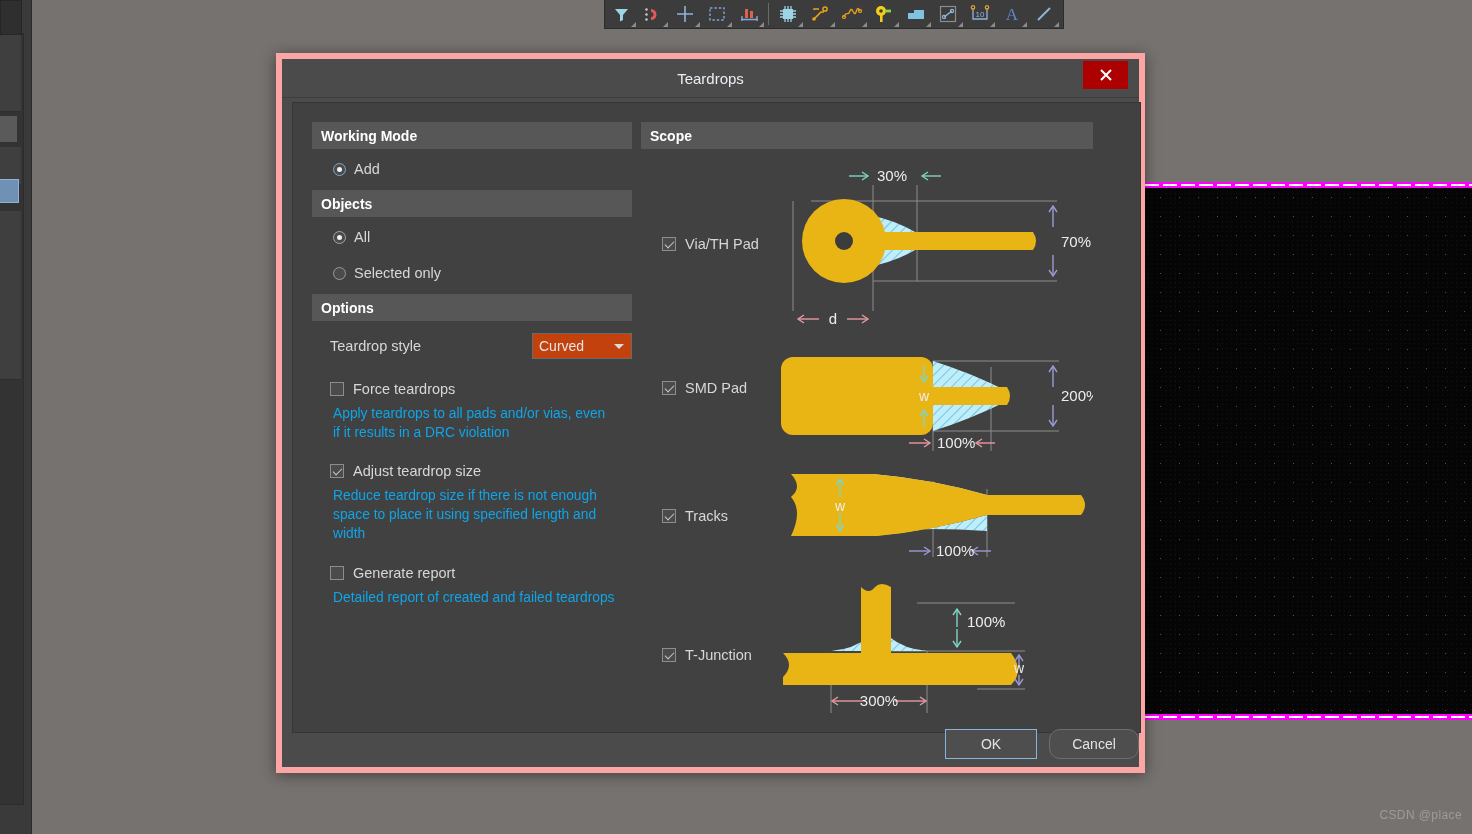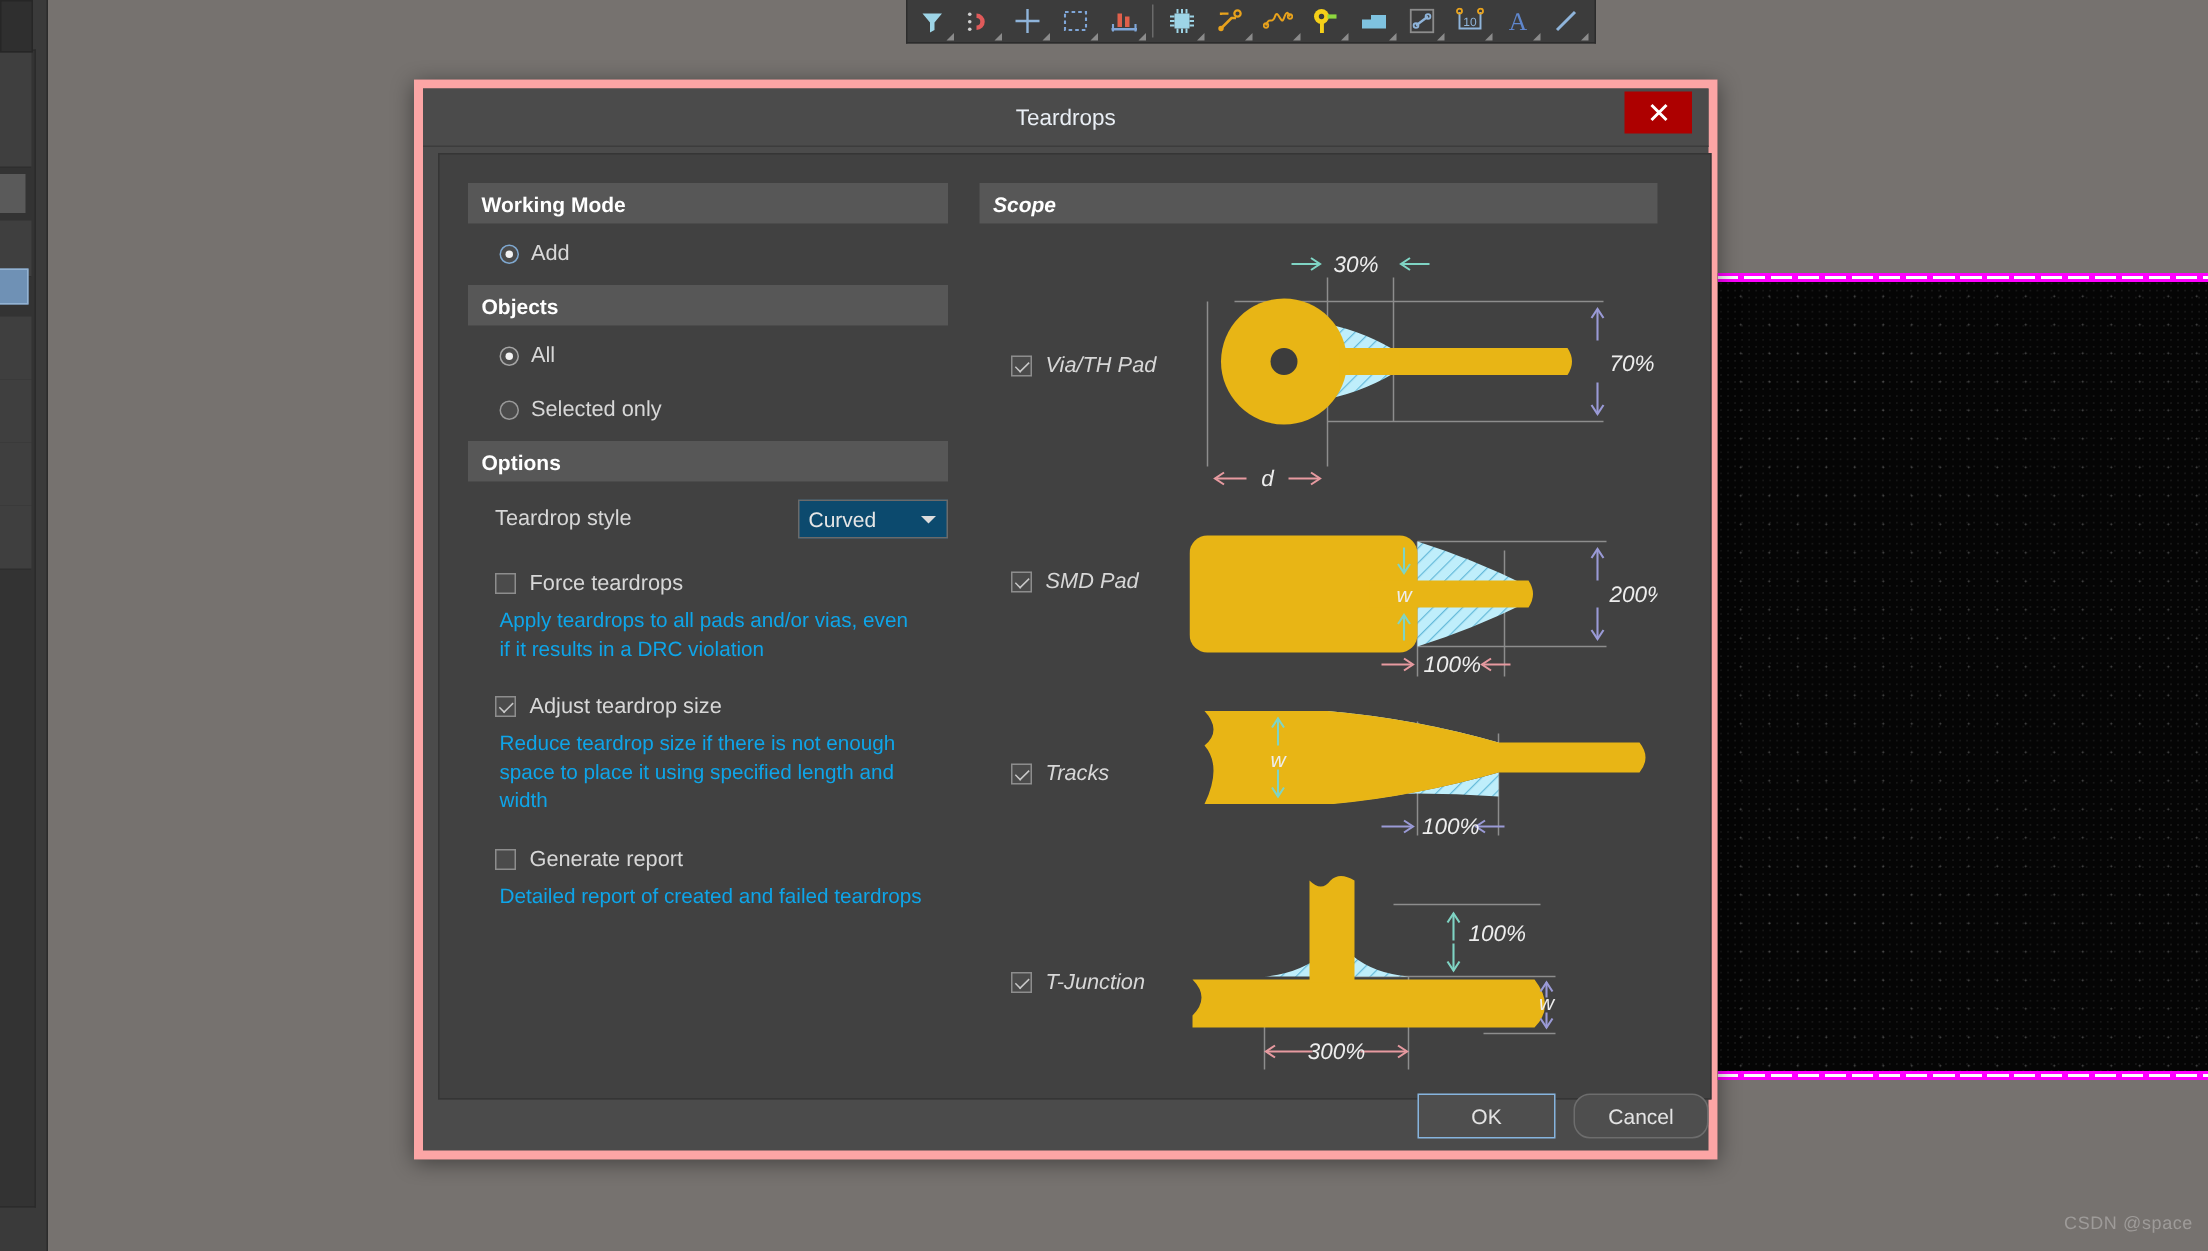--- a/index.html
+++ b/index.html
@@ -87,21 +87,21 @@
     display:flex;align-items:center;justify-content:center;cursor:pointer;
   }
   .close-btn svg{display:block;}
 
   .body{
     position:absolute;left:10px;top:43px;width:849px;height:631px;
     background:#414141;border:1px solid #353535;box-sizing:border-box;
   }
 
   .col-left{position:absolute;left:19px;top:19px;width:320px;}
-  .col-right{position:absolute;left:360px;top:19px;width:452px;font-style:italic;}
+  .col-right{position:absolute;left:348px;top:19px;width:452px;}
 
   .group-header{
     height:27px;background:#575757;display:flex;align-items:center;
     padding-left:9px;box-sizing:border-box;color:#ffffff;font-size:14px;font-weight:bold;
     margin-bottom:2px;
   }
 
   .radio-row{display:flex;align-items:center;height:36px;padding-left:21px;}
   .radio{
     width:13px;height:13px;border-radius:50%;box-sizing:border-box;
@@ -111,21 +111,21 @@
   .radio.on::after{
     content:"";position:absolute;left:3px;top:3px;width:5px;height:5px;border-radius:50%;
     background:#f2f2f2;
   }
   .radio.on.plain{border-color:#a5a5a5;}
   .radio-label{color:#d7d7d7;font-size:14.5px;}
 
   .opt-row{display:flex;align-items:center;height:34px;padding-left:18px;}
   .opt-label{color:#d7d7d7;font-size:14.5px;}
   .select{
-    margin-left:auto;width:100px;height:26px;background:#0c4a6e;border:1px solid #6a6a6a;
+    margin-left:auto;width:100px;height:26px;background:#c2410c;border:1px solid #6a6a6a;
     color:#e6e6e6;font-size:14px;display:flex;align-items:center;padding:0 6px;
     box-sizing:border-box;position:relative;cursor:pointer;
   }
   .select .caret{
     position:absolute;right:7px;top:50%;margin-top:-2px;
     border-left:5px solid transparent;border-right:5px solid transparent;border-top:5px solid #dcdcdc;
   }
 
   .check-row{display:flex;align-items:center;padding-left:18px;margin-top:12px;}
   .cbox{
@@ -290,21 +290,21 @@
         </svg>
     </div>
   </div>
 
   <div class="canvas">
     <div class="canvas-grid"></div>
     <div class="board-edge top"></div>
     <div class="board-edge bottom"></div>
   </div>
 
-  <div class="watermark">CSDN @space</div>
+  <div class="watermark">CSDN @place</div>
 
   <div class="dialog">
 
     <div class="titlebar">
       <span class="title-text">Teardrops</span>
       <div class="close-btn">
         <svg width="14" height="14" viewBox="0 0 14 14">
             <path d="M2 2l10 10M12 2L2 12" stroke="#ffffff" stroke-width="2"></path>
           </svg>
       </div>

